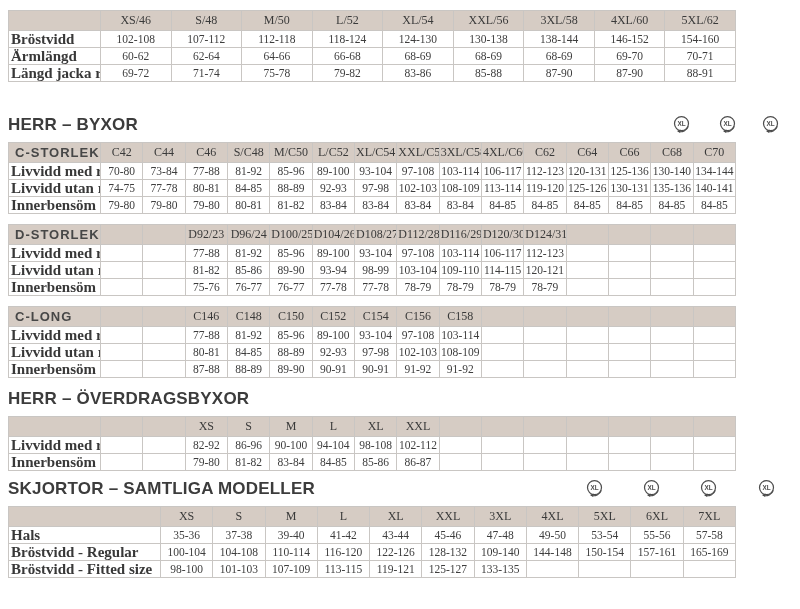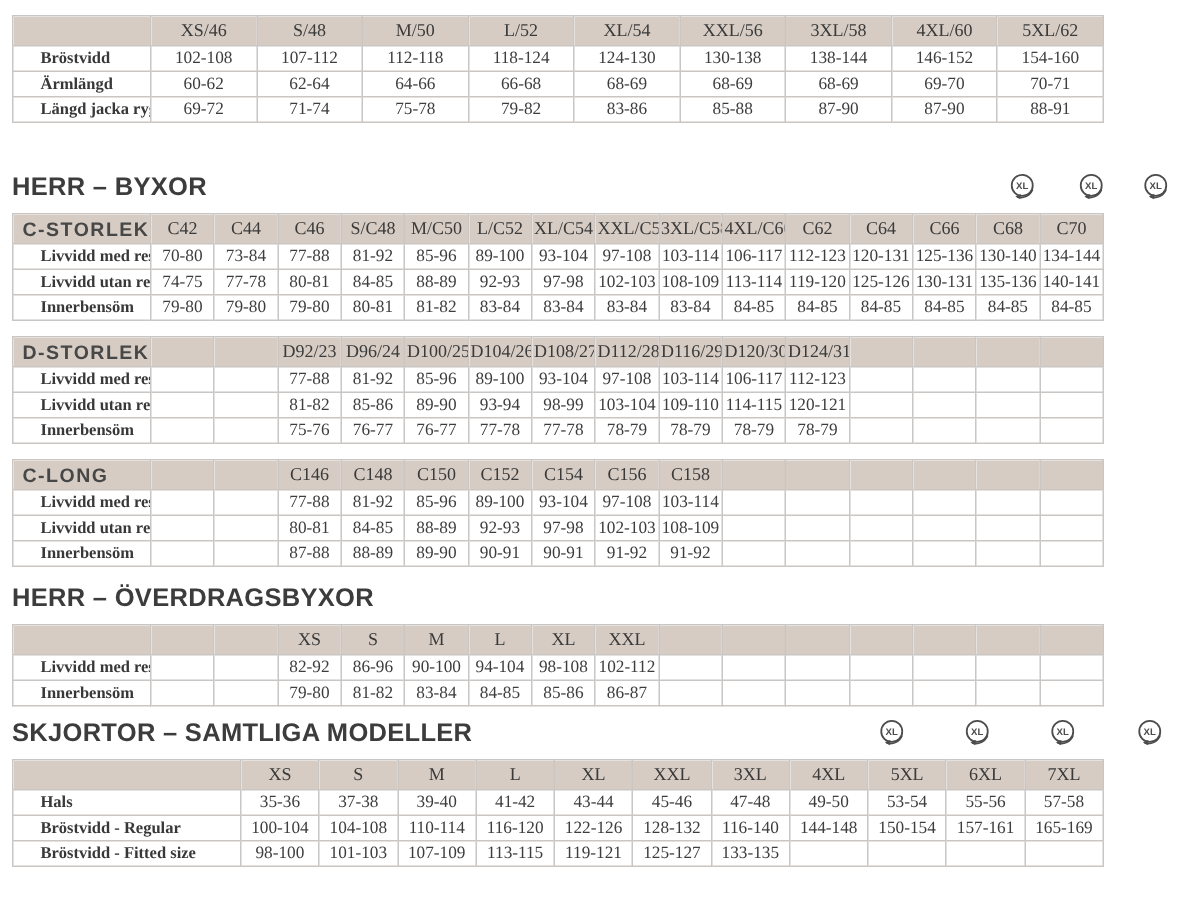--- a/index.html
+++ b/index.html
@@ -14,21 +14,21 @@
   .xlicon{position:absolute;top:0;width:21px;height:22px;display:block;}
 
   table{border-collapse:collapse;table-layout:fixed;width:728px;}
   th,td{border:1px solid #c9c6c3;padding:0 1px;text-align:center;
         font-size:11.5px;height:16px;line-height:16px;overflow:hidden;white-space:nowrap;}
   thead th{background:#d6ccc4;height:19px;line-height:19px;font-weight:normal;
         font-size:12px;color:#3a3a3a;}
   thead th.lab{text-align:left;padding-left:6px;
         font-family:"Liberation Sans", sans-serif;font-weight:bold;font-size:13px;
         letter-spacing:1px;color:#474747;}
-  tbody th{text-align:left;padding-left:18px;font-weight:bold;font-size:11px;color:#383838;}
+  tbody th{text-align:left;padding-left:2px;font-weight:bold;font-size:15px;color:#383838;}
   tbody td{color:#3d3d3d;}
 
   table.t9 col.label-col{width:92px;}
   table.t15 col.label-col{width:92px;}
   table.t11 col.label-col{width:152px;}
 
   .mt-table-first{margin-top:8px;}
   #sec-byxor .section-head{margin-top:32px;}
   #tbl-c{margin-top:4px;}
   #tbl-d,#tbl-clong{margin-top:10px;}
@@ -582,21 +582,21 @@
             <td>57-58</td>
           </tr>
           <tr>
             <th>Bröstvidd - Regular</th>
             <td>100-104</td>
             <td>104-108</td>
             <td>110-114</td>
             <td>116-120</td>
             <td>122-126</td>
             <td>128-132</td>
-            <td>116-140</td>
+            <td>109-140</td>
             <td>144-148</td>
             <td>150-154</td>
             <td>157-161</td>
             <td>165-169</td>
           </tr>
           <tr>
             <th>Bröstvidd - Fitted size</th>
             <td>98-100</td>
             <td>101-103</td>
             <td>107-109</td>

